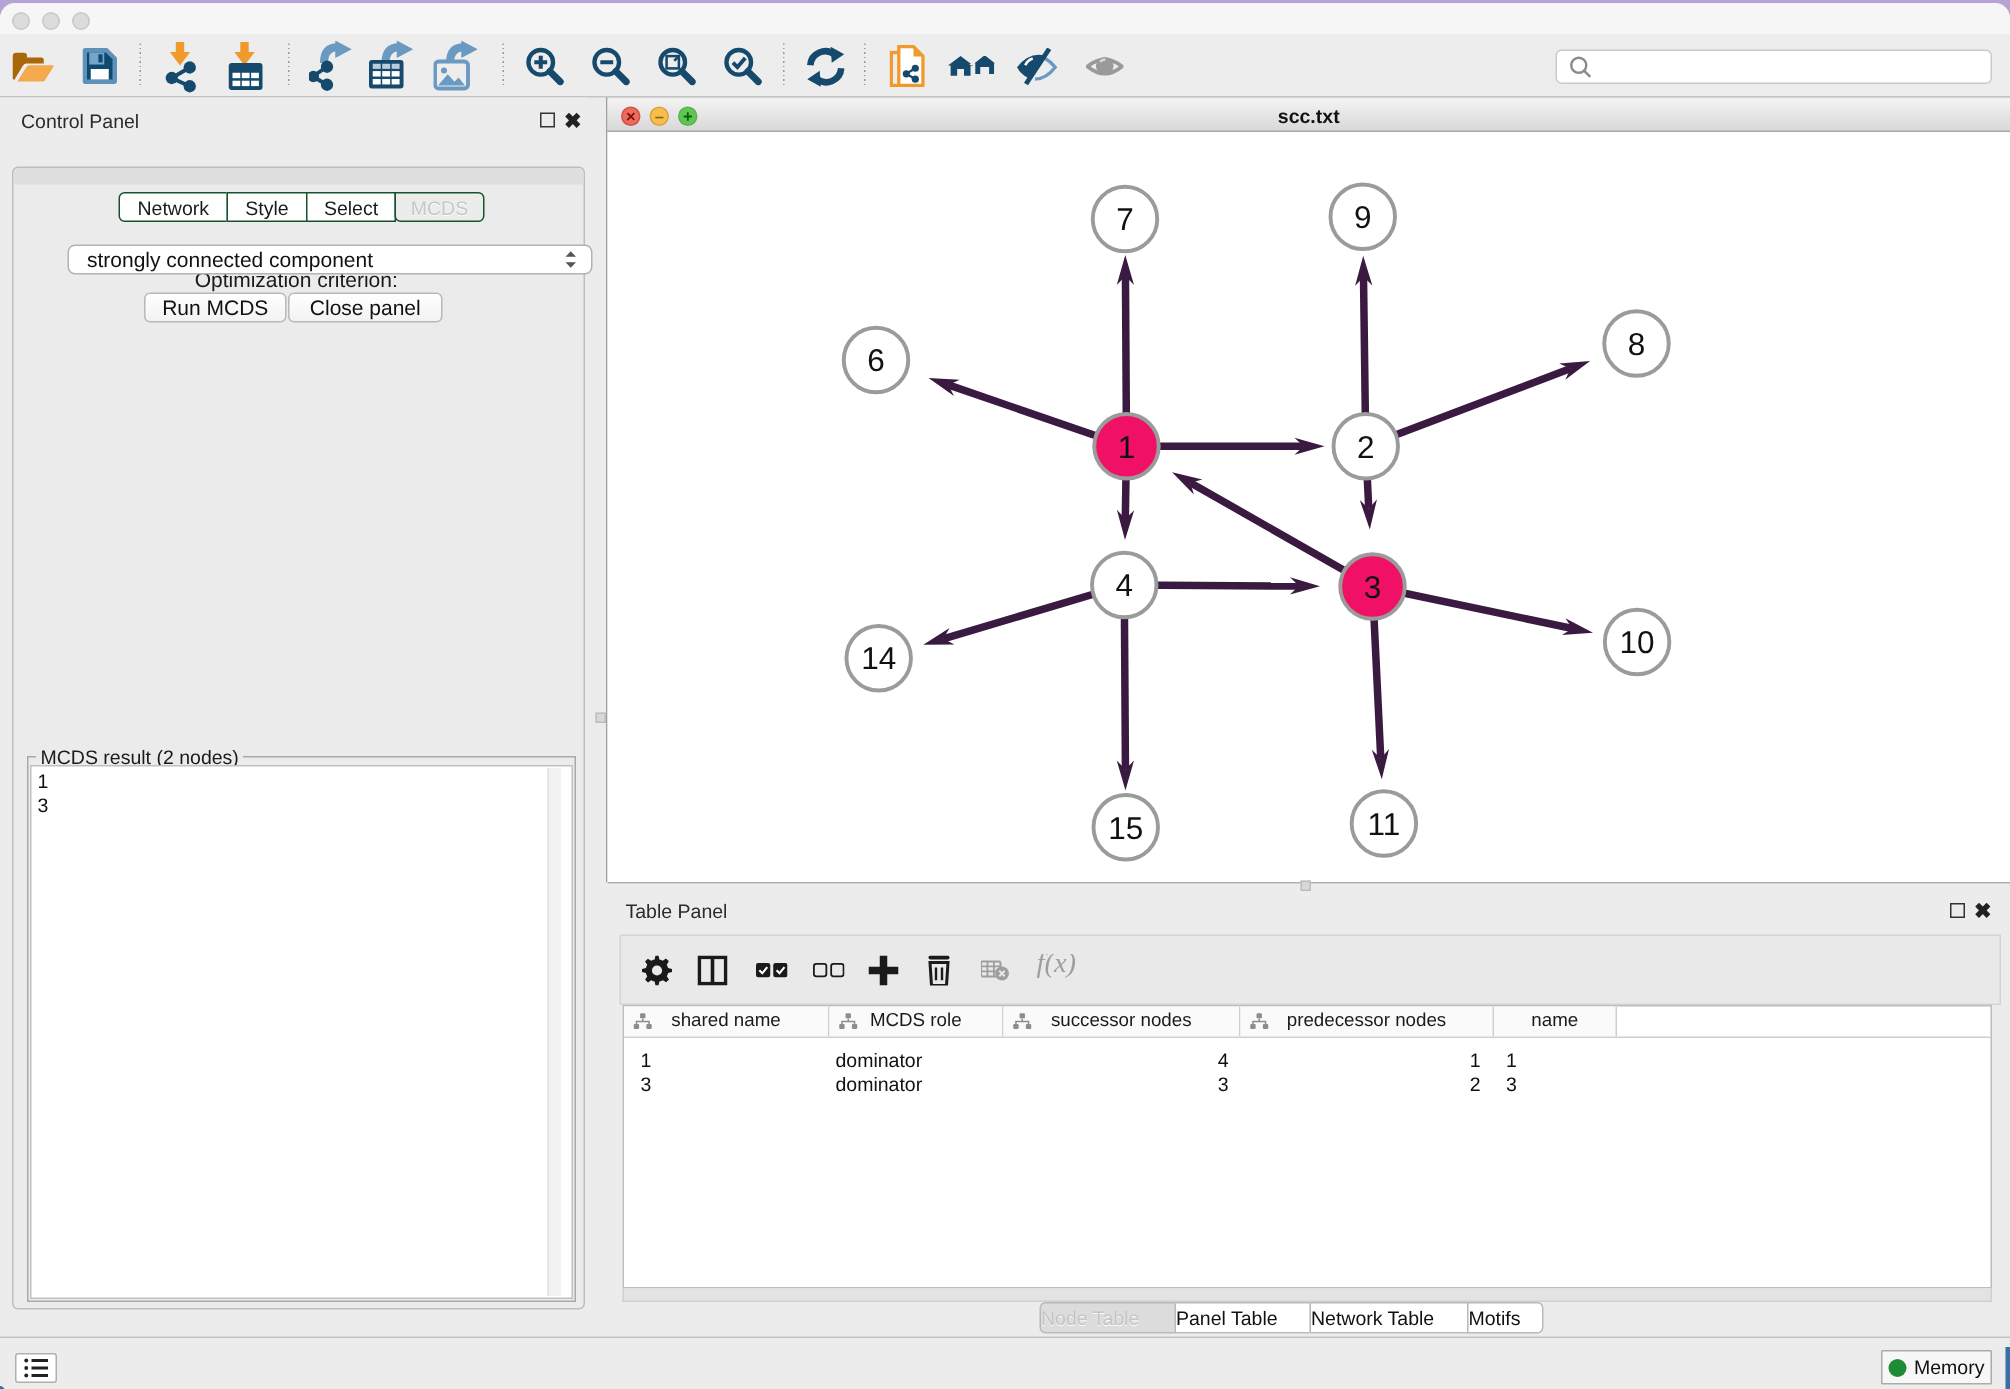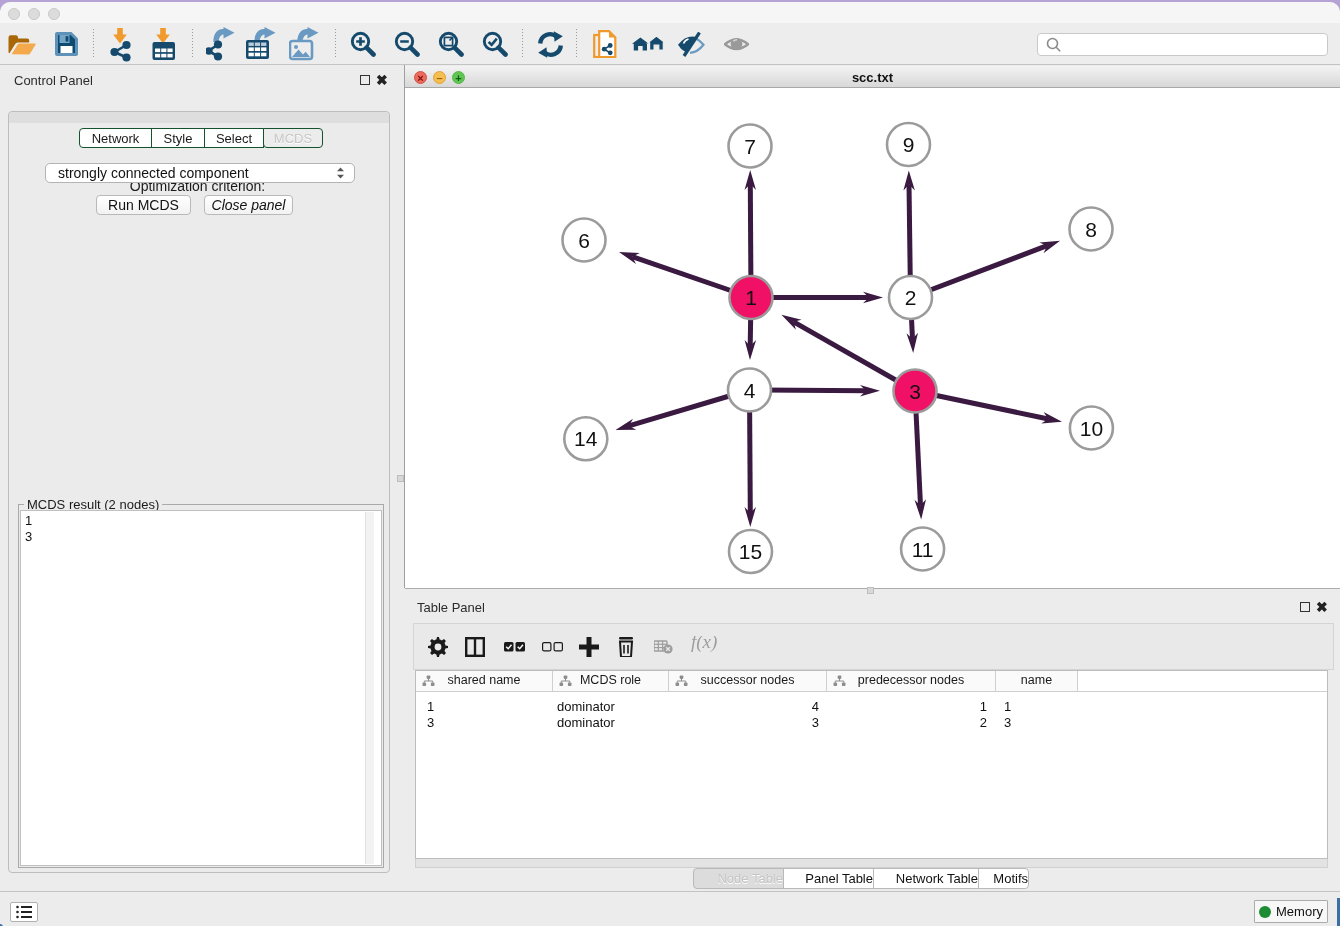--- a/index.html
+++ b/index.html
@@ -19,21 +19,21 @@
 #cp { position:absolute; left:0; top:63px; width:392px; height:828px; background:#ececec; }
 #cp-title { position:absolute; left:14px; top:8px; font-size:13px; color:#2b2b2b; }
 .float-ico { position:absolute; width:10px; height:10px; border:1.5px solid #333; }
 .close-ico { position:absolute; font-size:14px; font-weight:bold; color:#222; line-height:12px; }
 
 #cp-body { position:absolute; left:8px; top:46px; width:382px; height:762px; background:#ebebeb; border:1px solid #bdbdbd; border-radius:4px; }
 #cp-body-band { position:absolute; left:0; top:0; width:100%; height:11px; background:#dedede; border-radius:4px 4px 0 0; }
 .tab { position:absolute; top:-12px; height:20px; font-size:13px; color:#1a1a1a; background:#fff; border:1px solid #14532d; text-align:center; line-height:19px;margin-top:28px; }
 
 #opt-label { position:absolute; left:0; top:26px; width:393px; text-align:center; font-size:14px; color:#1a1a1a; }
-#dropdown { position:absolute; left:36px; top:51px; width:310px; height:20px; background:#fff; border:1px solid #b3b3b3; border-radius:5px; font-size:14px; line-height:18px; padding-left:12px; color:#111; }
+#dropdown { position:absolute; left:36px; top:51px; width:350px; height:20px; background:#fff; border:1px solid #b3b3b3; border-radius:5px; font-size:14px; line-height:18px; padding-left:12px; color:#111; }
 .btn { position:absolute; top:83px; height:20px; background:linear-gradient(#ffffff,#f2f2f2); border:1px solid #b9b9b9; border-radius:4px; font-size:14px; color:#111; text-align:center; line-height:18px; }
 #mcds-group { position:absolute; left:9px; top:392px; width:366px; height:364px; border:1px solid #a9a9a9;padding-left:33px; }
 #mcds-label { position:absolute; left:5px; top:-8px; background:#ebebeb; padding:0 3px; font-size:13px; color:#1a1a1a; }
 #mcds-white { position:absolute; left:1px; top:5px; width:362px; height:356px; background:#fff; border:1px solid #c0c0c0; }
 #mcds-scroll { position:absolute; right:7px; top:1px; width:9px; height:352px; background:#f2f2f2; border-left:1px solid #e0e0e0; }
 
 #net-win { position:absolute; left:404px; top:63px; width:936px; height:523px; border-left:1px solid #9f9f9f; }
 #net-title { position:absolute; left:0; top:1px; width:100%; height:22px; background:linear-gradient(#f3f3f3,#d8d8d8); border-bottom:1px solid #a8a8a8; }
 #net-title span { position:absolute; width:100%; text-align:center; top:4px; font-size:13px; font-weight:600; color:#111; }
 .mac { position:absolute; top:5px; width:13px; height:13px; border-radius:50%; font-size:11px; font-weight:bold; text-align:center; line-height:12px; }
@@ -41,21 +41,21 @@
 
 #tp { position:absolute; left:404px; top:590px; width:936px; height:299px; background:#ececec; }
 #tp-title { position:absolute; left:13px; top:8px; font-size:13px; color:#2b2b2b; }
 #tp-toolbar { position:absolute; left:9px; top:31px; width:921px; height:47px; background:#e9e9e9; border:1px solid #d4d4d4; }
 #tbl { position:absolute; left:11px; top:78px; width:913px; height:189px; background:#fff; border:1px solid #bdbdbd;padding-left:19px; }
 #tbl-strip { position:absolute; left:11px; top:267px; width:913px; height:9px; background:#e3e3e3; border:1px solid #d0d0d0; border-top:none; }
 .th { position:absolute; top:0; height:20px; border-right:1px solid #cfcfcf; background:#fafafa; font-size:12.5px; color:#1a1a1a; text-align:center; line-height:19px; }
 #tbl-hline { position:absolute; left:0; top:20px; width:100%; height:1px; background:#cfcfcf; }
 .orgico { position:absolute; left:6px; top:4px; }
 .td { position:absolute; font-size:13px; color:#111; line-height:14px; }
-.btab { position:absolute; top:276px; height:21px; background:#fff; border:1px solid #b9b9b9; font-size:13px; color:#111; text-align:right; line-height:20px; }
+.btab { position:absolute; top:276px; height:21px; background:#fff; border:1px solid #b9b9b9; font-size:13px; color:#111; text-align:left; line-height:20px; }
 
 #status { position:absolute; left:0; top:889px; width:1340px; height:37px; background:#ececec; border-top:1px solid #c3c3c3; }
 #mem-btn { position:absolute; right:12px; top:8px; width:74px; height:23px; background:#f7f7f7; border:1px solid #ababab; border-radius:1px; font-size:13px; color:#111; line-height:21px; text-align:center; }
 #list-btn { position:absolute; left:10px; top:10px; width:28px; height:20px; background:#fff; border:1px solid #b0b0b0; border-radius:2px; }
 .sphandle { position:absolute; width:7px; height:7px; background:#d8d8d8; border:1px solid #bdbdbd; }
 </style>
 </head>
 <body>
 <div id="app">
   <div id="titlebar">
@@ -203,21 +203,21 @@
       <div class="tab" style="left:195px; width:60px;">Select</div>
       <div class="tab" style="left:254px; width:60px; background:#ececec; border-radius:0 4px 4px 4px; color:#c7c7c7; text-shadow:0 1px 0 #ffffff;">MCDS</div>
       <div id="opt-label" style="left:0;width:377px;margin-top:40px;">Optimization criterion:</div>
       <div id="dropdown">strongly connected component
         <svg width="11" height="14" style="position:absolute;right:8px;top:2px;" viewBox="0 0 11 14">
             <path d="M2 5.2 L5.5 1.5 L9 5.2z" fill="#555"></path>
             <path d="M2 8.8 L5.5 12.5 L9 8.8z" fill="#555"></path>
           </svg>
       </div>
       <div class="btn" style="left:87px; width:95px;">Run MCDS</div>
-      <div class="btn" style="left:195px; width:89px;font-style:italic;">Close panel</div>
+      <div class="btn" style="left:183px; width:103px;">Close panel</div>
       <div id="mcds-group">
         <div id="mcds-label">MCDS result (2 nodes)</div>
         <div id="mcds-white">
           <div style="position:absolute;left:4px;top:2px;font-size:13px;line-height:16px;color:#111;">1<br>3</div>
           <div id="mcds-scroll"></div>
         </div>
       </div>
     </div>
   </div>
 

